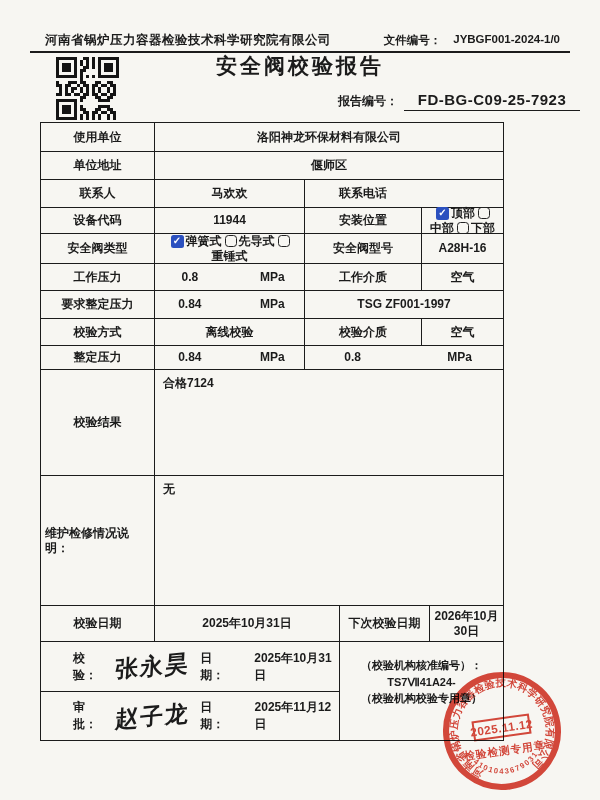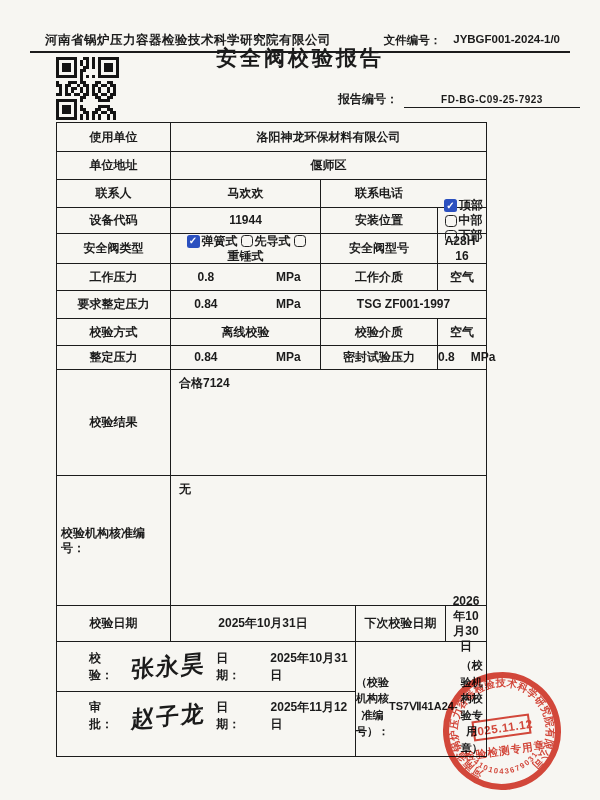--- a/index.html
+++ b/index.html
@@ -19,25 +19,25 @@
     position:relative;
     overflow:hidden;
   }
   
   .doc-header{position:absolute;top:32px;left:45px;right:40px;display:flex;justify-content:space-between;align-items:baseline}
   .company{font-size:12.5px;letter-spacing:.5px}
   .fileno{font-size:11.5px;display:flex;gap:12px}
   .header-rule{position:absolute;top:51px;left:30px;width:540px;border-top:2px solid var(--line)}
   
   .qr{position:absolute;top:57px;left:56px;width:63px;height:63px}
-  .page-title{position:absolute;top:44px;left:0;width:100%;text-align:center;font-size:21px;letter-spacing:3px}
+  .page-title{position:absolute;top:52px;left:0;width:100%;text-align:center;font-size:21px;letter-spacing:3px}
   .report-no{position:absolute;top:91px;left:338px;display:flex;align-items:baseline;font-size:12px}
-  .report-no .uline{display:inline-block;width:176px;margin-left:6px;border-bottom:1.8px solid var(--line);text-align:center;padding-bottom:2px;font-size:10px;letter-spacing:.5px}
-  
-  .rpt-table{position:absolute;top:122px;left:56px;width:431px;border:1.8px solid var(--line);background:transparent}
+  .report-no .uline{display:inline-block;width:176px;margin-left:6px;border-bottom:1.8px solid var(--line);text-align:center;padding-bottom:2px;font-size:15px;letter-spacing:.5px}
+  
+  .rpt-table{position:absolute;top:122px;left:40px;width:464px;border:1.8px solid var(--line);background:transparent}
   .tr{display:flex;border-top:1.5px solid var(--line)}
   .tr:first-child{border-top:none}
   .td{display:flex;align-items:center;justify-content:center;font-size:12px;border-left:1.5px solid var(--line);padding:1px 3px;text-align:center;line-height:1.25}
   .td:first-child{border-left:none}
   .c1{width:113px;flex:none}
   .c2{width:150px;flex:none}
   .c3{width:117px;flex:none}
   .c4{flex:1}
   .c2w{width:185px;flex:none}
   .c3n{width:90px;flex:none}
@@ -54,21 +54,21 @@
   .cb.checked{background:var(--accent);color:#fff;font-size:10px;line-height:1}
   .cb.empty{border:1.8px solid #222;background:transparent;border-radius:3.5px;width:12px;height:12px}
   .optwrap{display:flex;align-items:center;flex-wrap:wrap;justify-content:center}
   
   .sigblock{display:flex;border-top:1.5px solid var(--line)}
   .sigleft{width:298px;flex:none;display:flex;flex-direction:column}
   .sigrow{height:49px;display:flex;align-items:center;padding-left:32px;font-size:12px}
   .sigrow + .sigrow{border-top:1.5px solid var(--line)}
   .signame{font-size:23px;font-weight:600;margin:0 10px 0 8px;transform:rotate(-5deg) skewX(-8deg);letter-spacing:2px;white-space:nowrap}
   .sigdatelab{margin-right:20px}
-  .sigright{flex:1;border-left:1.5px solid var(--line);display:flex;flex-direction:row;align-items:center;padding-top:15px;font-size:11px;line-height:1.5;text-align:center}
+  .sigright{flex:1;border-left:1.5px solid var(--line);display:flex;flex-direction:column;align-items:center;padding-top:15px;font-size:11px;line-height:1.5;text-align:center}
   
   .stamp{position:absolute;left:441px;top:668px;width:122px;height:126px;transform:rotate(-8deg);opacity:.92;mix-blend-mode:multiply;pointer-events:none}
 </style>
 </head>
 <body>
 
 <div>
 
   <div class="doc-header">
     <span class="company">河南省锅炉压力容器检验技术科学研究院有限公司</span>
@@ -381,34 +381,33 @@
       <div class="td c3">校验介质</div>
       <div class="td c4">空气</div>
     </div>
 
     <div class="tr h24">
       <div class="td c1">整定压力</div>
       <div class="td c2 pressure">
         <span class="pv">0.84</span>
         <span class="pu">MPa</span>
       </div>
-      <div class="td c3">密封试验压力</div>
       <div class="td c4 pressure">
         <span class="pv">0.8</span>
         <span class="pu">MPa</span>
       </div>
     </div>
 
     <div class="tr tall">
       <div class="td c1">校验结果</div>
       <div class="td c4 topleft">合格7124</div>
     </div>
 
     <div class="tr taller">
-      <div class="td c1 leftlab">校验机构核准编号：</div>
+      <div class="td c1 leftlab">维护检修情况说明：</div>
       <div class="td c4 topleft">无</div>
     </div>
 
     <div class="tr h36">
       <div class="td c1">校验日期</div>
       <div class="td c2w">2025年10月31日</div>
       <div class="td c3n">下次校验日期</div>
       <div class="td c4">2026年10月30日</div>
     </div>
 

